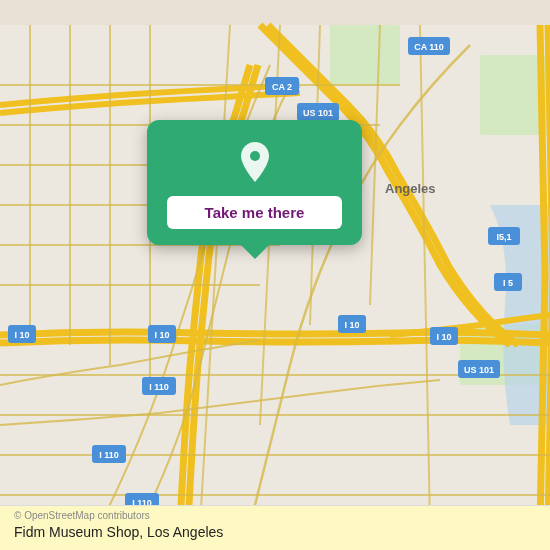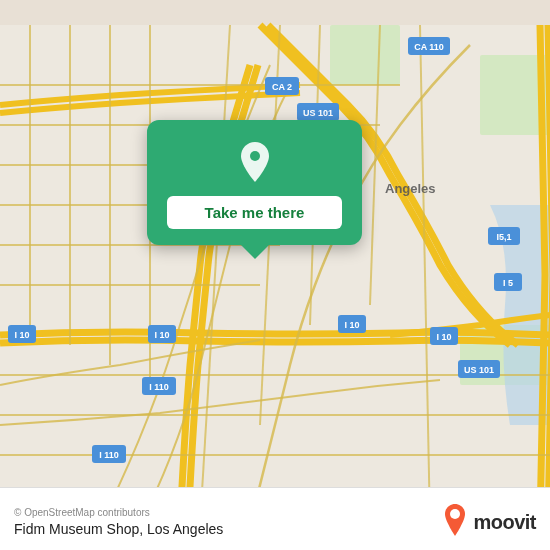--- a/index.html
+++ b/index.html
@@ -60,33 +60,33 @@
       margin-bottom: 10px;
     }
 
     .take-me-btn {
       background: white;
       border: none;
       border-radius: 6px;
       padding: 8px 24px;
       font-size: 15px;
       font-weight: 600;
-      color: #15803d;
+      color: #701a75;
       cursor: pointer;
       width: 100%;
       text-align: center;
     }
 
     #bottom-bar {
       position: absolute;
       bottom: 0;
       left: 0;
       width: 100%;
-      background: #ffffff;
-      padding: 16px 14px 10px 14px;
+      background: #fef9c3;
+      padding: 4px 14px 10px 14px;
       display: flex;
       align-items: center;
       justify-content: space-between;
       border-top: 1px solid #ddd;
       z-index: 20;
     }
 
     #bottom-bar-left {
       display: flex;
       flex-direction: column;
@@ -234,23 +234,15 @@
 
     <button class="take-me-btn">Take me there</button>
   </div>
 
   <div id="bottom-bar">
     <div id="bottom-bar-left">
       <span class="attribution">© OpenStreetMap contributors</span>
       <span class="location-name">Fidm Museum Shop, Los Angeles</span>
     </div>
 
-    <div class="moovit-logo">
-
-      <svg class="moovit-pin" viewBox="0 0 28 36" xmlns="http://www.w3.org/2000/svg">
-        <path d="M14 0C8.477 0 4 4.477 4 10c0 7 10 22 10 22s10-15 10-22C24 4.477 19.523 0 14 0z" fill="#f55a35"></path>
-        <circle cx="14" cy="10" r="5" fill="white"></circle>
-      </svg>
-      <span class="moovit-text">moovit</span>
-    </div>
   </div>
 
 </div>
 
 </body></html>

